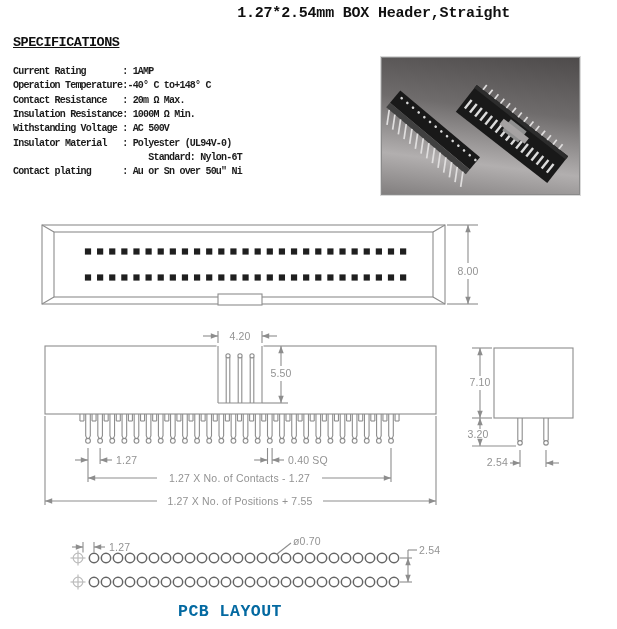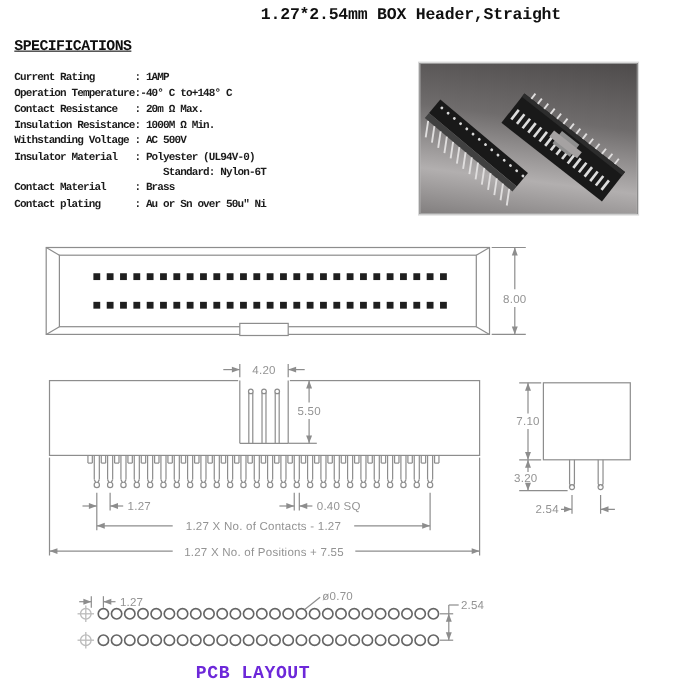--- a/index.html
+++ b/index.html
@@ -14,21 +14,21 @@
          font:bold 10px "Liberation Mono",monospace;letter-spacing:-0.8px;color:#1b1b1b;}
   .photo{position:absolute;left:381px;top:57px;width:197px;height:136px;
          border:1px solid #8a8a8a;outline:1px solid #d9d9d9;
          background:linear-gradient(187deg,#4e4b4b 0%,#6f6c6c 38%,#b2afaf 74%,#827f7f 100%);}
   .drawing{position:absolute;overflow:visible;}
   #svg-top{left:25px;top:215px;}
   #svg-front{left:20px;top:325px;}
   #svg-side{left:450px;top:325px;}
   #svg-pcb{left:55px;top:530px;}
   .pcb-label{position:absolute;left:110px;top:602px;width:240px;text-align:center;
-         font:bold 16.5px "Liberation Mono",monospace;letter-spacing:0.5px;color:#6d28d9;}
+         font:bold 16.5px "Liberation Mono",monospace;letter-spacing:0.5px;color:#0369a1;}
   
   .ln{stroke:var(--line,#8d8d8d);stroke-width:1.1;fill:none;}
   .wt{fill:#ffffff;stroke:none;}
   .tab{fill:#ffffff;stroke:var(--line,#8d8d8d);stroke-width:1.1;}
   .sq{fill:var(--pin,#1f1f1f);stroke:none;}
   .ah{fill:var(--line,#8d8d8d);stroke:none;}
   .dt{font-family:"Liberation Sans","DejaVu Sans",sans-serif;font-size:10.5px;
       fill:var(--dim,#939393);letter-spacing:0.2px;}
   .hole{stroke:#656565;stroke-width:1.5;fill:#fff;}
   .xh{stroke:#bcbcbc;stroke-width:1.2;fill:#fff;}
@@ -51,21 +51,20 @@
   <div class="spec-heading">SPECIFICATIONS</div>
 
   <div class="spec-table" id="spec-table">
       <div class="spec-row"><span>Current Rating       </span><span>: 1AMP</span></div>
       <div class="spec-row"><span>Operation Temperature</span><span>:-40° C to+148° C</span></div>
       <div class="spec-row"><span>Contact Resistance   </span><span>: 20m Ω Max.</span></div>
       <div class="spec-row"><span>Insulation Resistance</span><span>: 1000M Ω Min.</span></div>
       <div class="spec-row"><span>Withstanding Voltage </span><span>: AC 500V</span></div>
       <div class="spec-row"><span>Insulator Material   </span><span>: Polyester (UL94V-0)</span></div>
       <div class="spec-row"><span>                     </span><span>     Standard: Nylon-6T</span></div>
-      <div class="spec-row"><span>Contact Material     </span><span>: Brass</span></div>
       <div class="spec-row"><span>Contact plating      </span><span>: Au or Sn over 50u" Ni</span></div>
     </div>
 
   <div class="photo">
     <svg id="svg-photo" width="197" height="136" viewBox="0 0 197 136">
         <g transform="translate(53,72) rotate(-50)">
           <rect x="-8" y="-52" width="16" height="104" class="cbody"></rect>
           <rect x="-14" y="-52" width="6" height="104" class="cface"></rect>
           <line x1="-14" y1="-48" x2="-27" y2="-40" class="cpin"></line>
           <circle cx="3" cy="-46" r="1.3" class="cdot"></circle>

